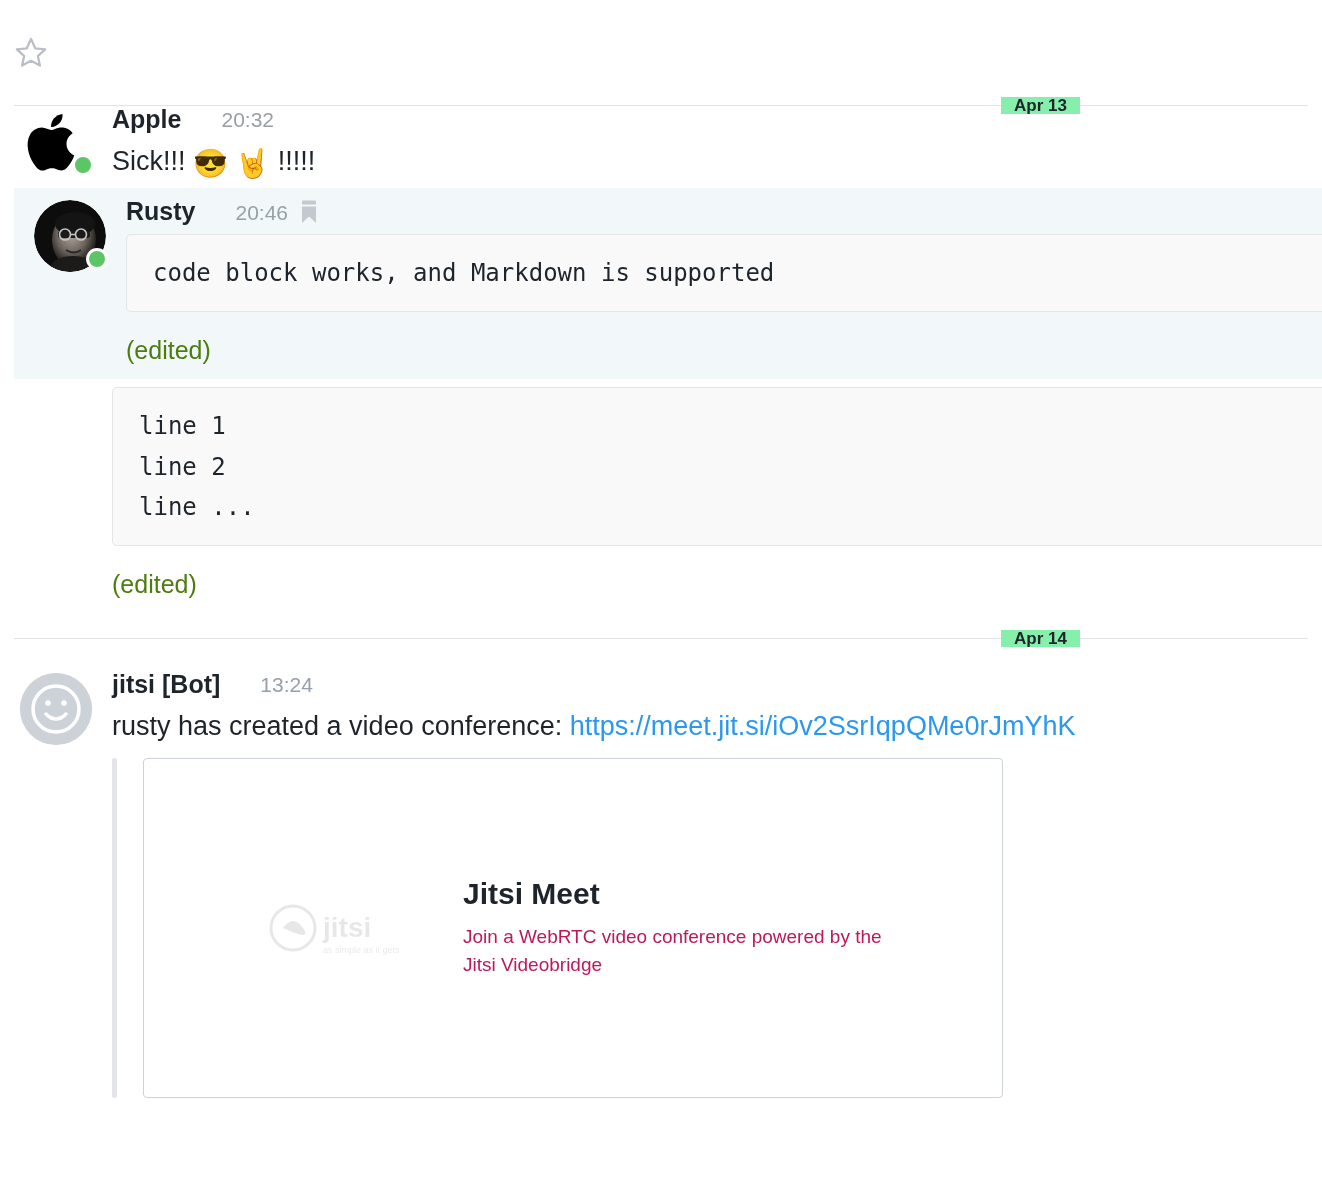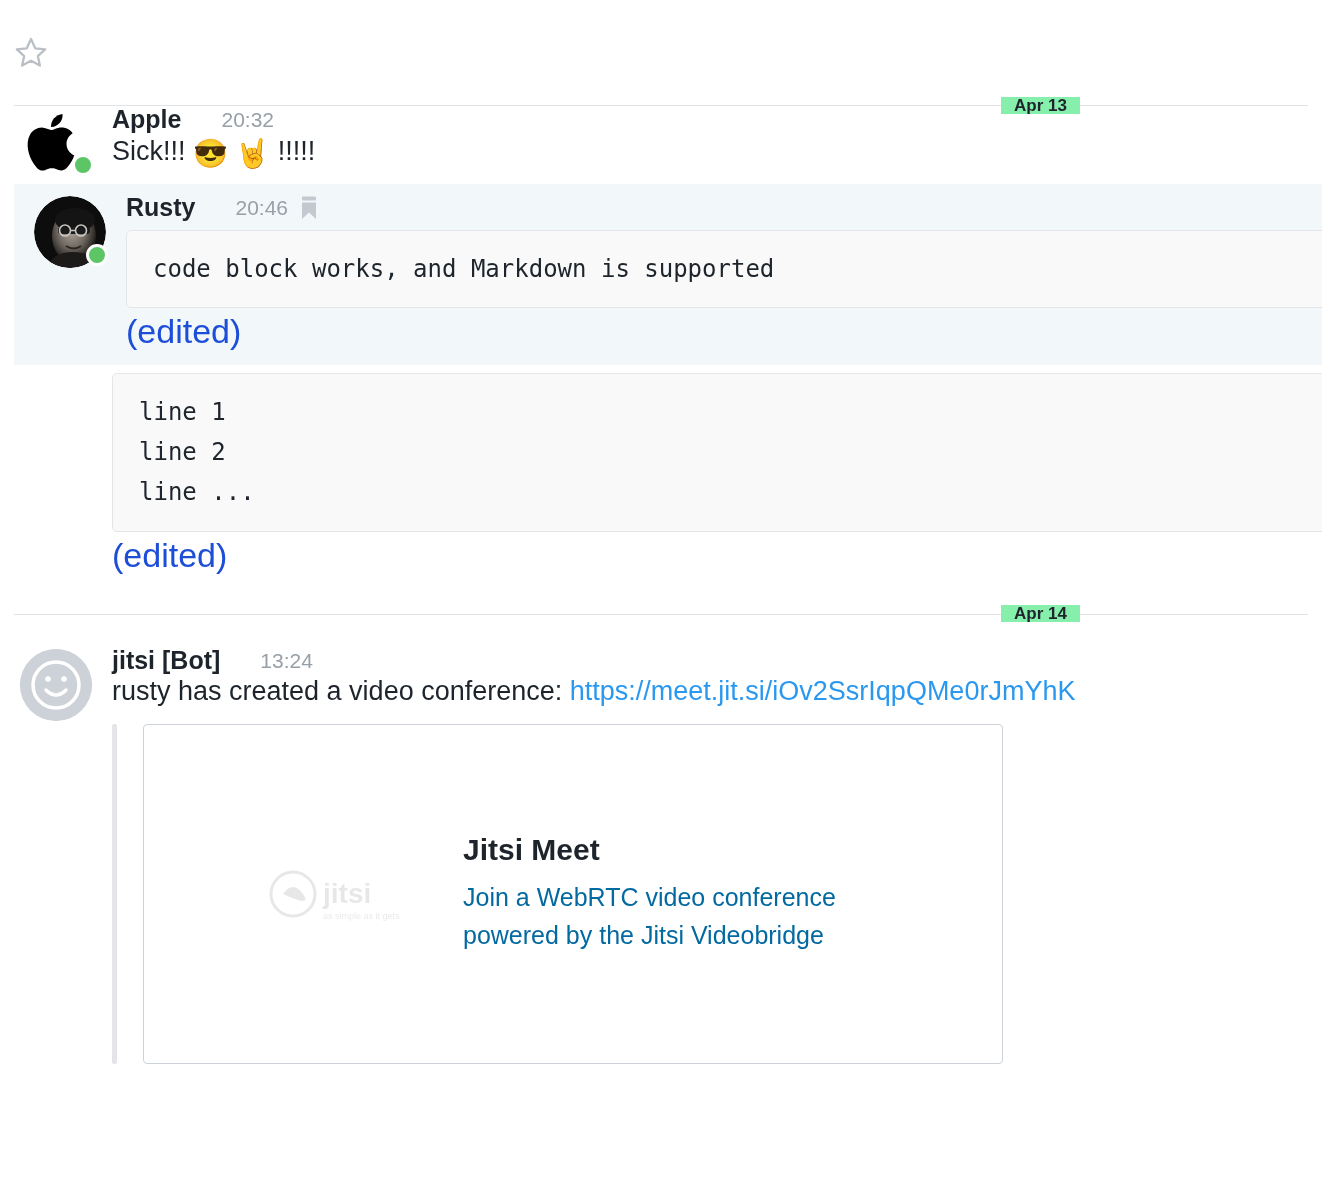--- a/index.html
+++ b/index.html
@@ -111,21 +111,21 @@
     font-size: 21px;
     color: #97a0a8;
     margin-left: 28px;
   }
   .bookmark-icon { width: 18px; height: 24px; }
 
   .msg-text {
     font-size: 27px;
     line-height: 1.32;
     color: #1e242b;
-    margin-top: 0;
+    margin-top: 10px;
   }
   .msg-text .emoji { font-size: 28px; vertical-align: -3px; }
   .msg-link { color: #2b98f0; text-decoration: none; }
 
   
   .message.clipped { margin-top: -14px; padding-top: 0; }
   .message.clipped .avatar-col { padding-top: 0; }
 
   
   .code-block {
@@ -136,23 +136,23 @@
     border-radius: 5px;
     padding: 18px 26px;
     font-family: "DejaVu Sans Mono", "Liberation Mono", monospace;
     font-size: 24px;
     line-height: 1.68;
     color: #1e242b;
     white-space: pre;
     overflow: hidden;
   }
   .edited {
-    font-size: 34px;
-    color: #1d4ed8;
-    margin-top: 4px;
+    font-size: 25px;
+    color: #4d7c0f;
+    margin-top: 24px;
   }
 
   
   .continuation {
     display: flex;
     padding: 0;
   }
 
   
   .attachment {
@@ -191,23 +191,23 @@
     letter-spacing: 0.4px;
     margin-bottom: 10px;
   }
   .preview-title {
     font-size: 30px;
     font-weight: bold;
     color: #1e242b;
     margin-bottom: 12px;
   }
   .preview-desc {
-    font-size: 25px;
+    font-size: 19px;
     line-height: 1.5;
-    color: #0369a1;
+    color: #be185d;
     max-width: 420px;
   }
 </style>
 </head>
 <body>
 
 <div class="channel-header">
   <span class="star-icon">
     <svg viewBox="0 0 24 24" width="34" height="34" fill="none" stroke="#b9bfc5" stroke-width="1.6" stroke-linejoin="round">
       <polygon points="12,2.8 15,9.4 22,10.1 16.8,14.9 18.3,21.6 12,18.2 5.7,21.6 7.2,14.9 2,10.1 9,9.4"></polygon>

